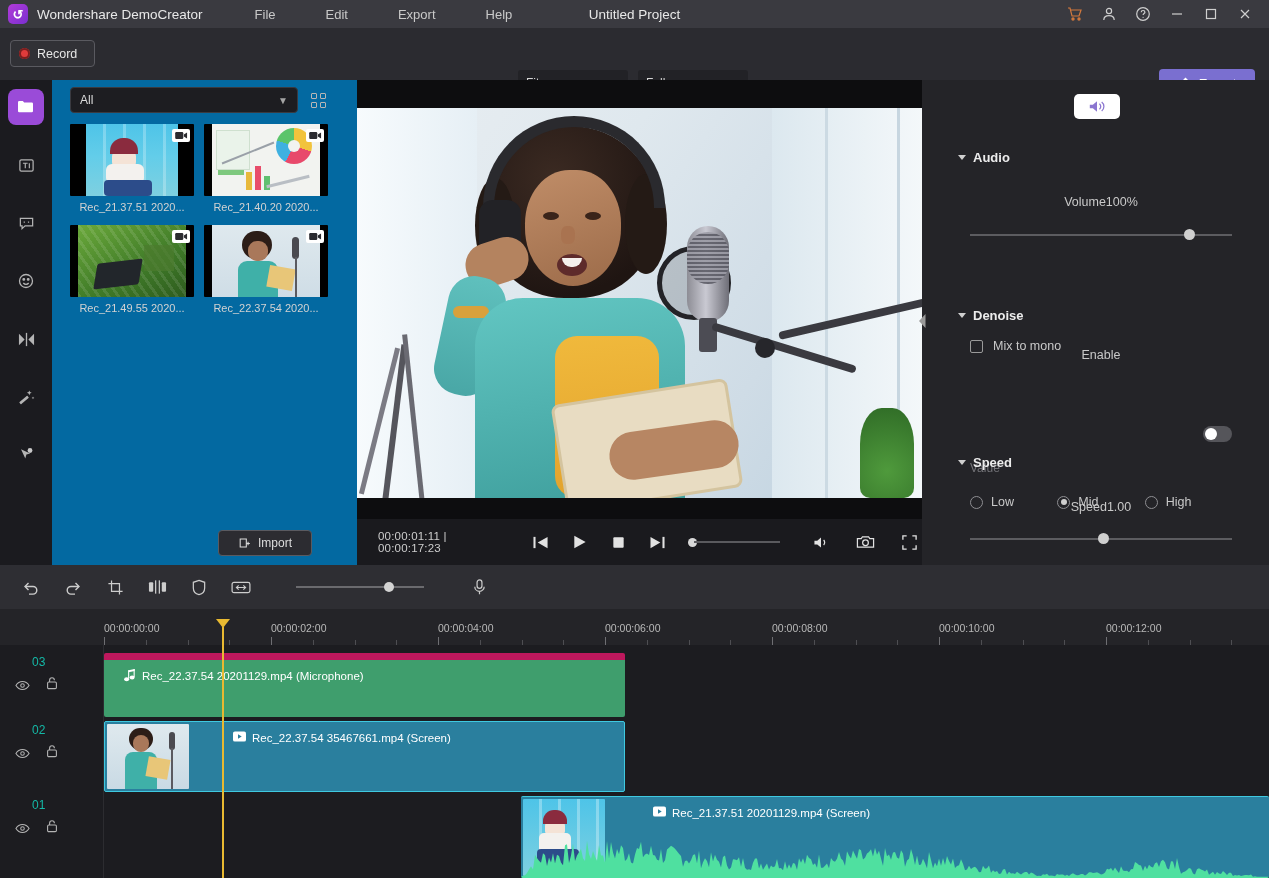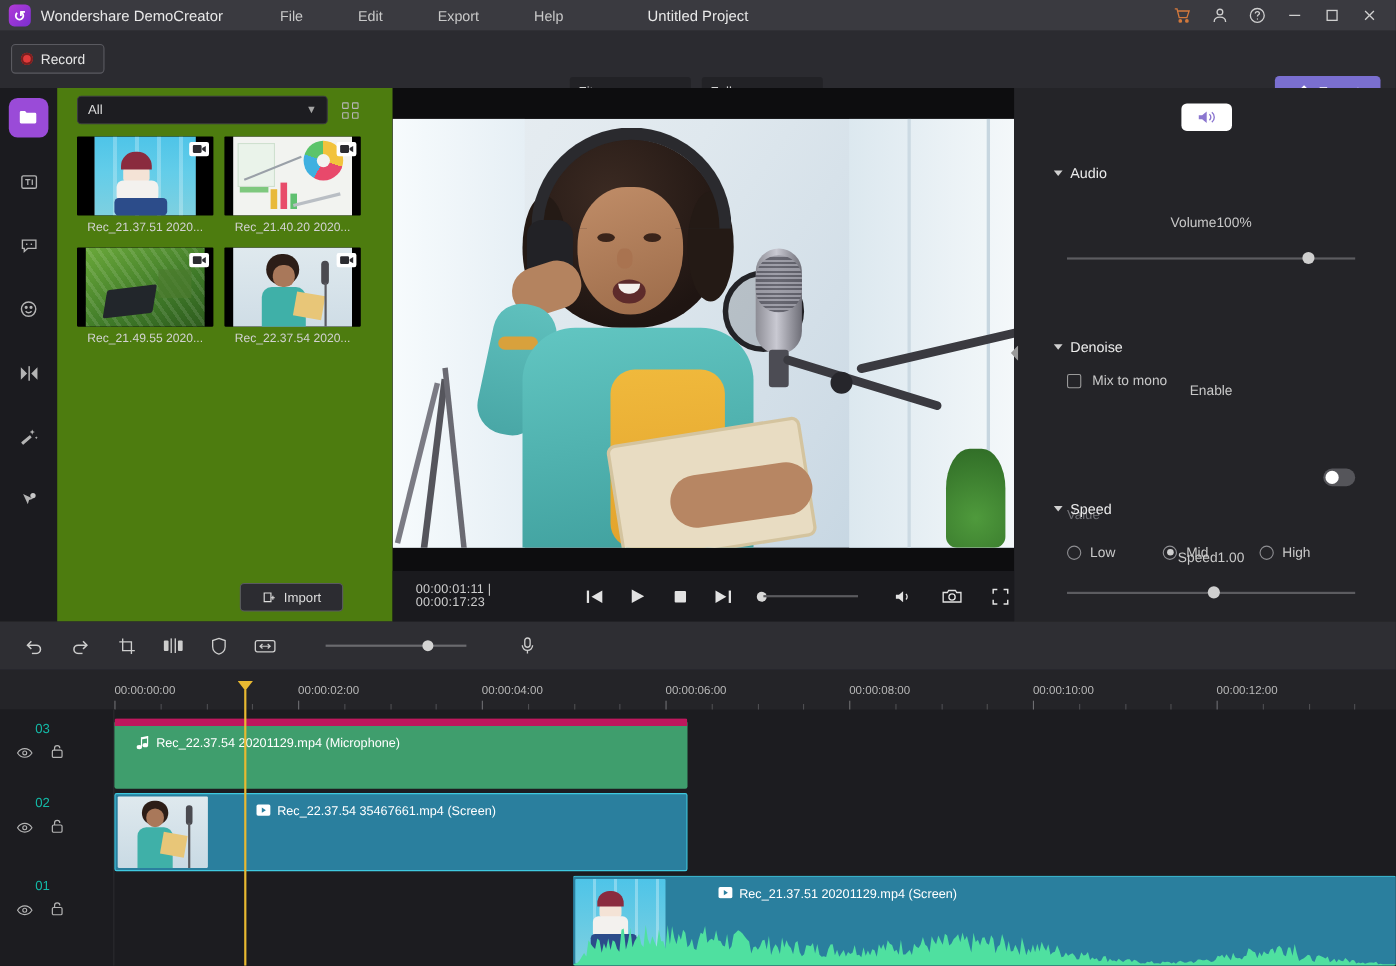--- a/index.html
+++ b/index.html
@@ -48,21 +48,21 @@
   #rail { position:absolute; left:0; top:80px; width:52px; height:485px;
     background:#1b1b1f; }
   .rail-btn { width:36px; height:36px; margin:0 auto; margin-top:12px;
     border-radius:8px; display:flex; align-items:center; justify-content:center;
     color:#b4b4b4; }
   .rail-btn.active { background:#9a4bd8; color:#fff; }
   .rail-btn svg { display:block; }
 
   
   #media { position:absolute; left:52px; top:80px; width:305px; height:485px;
-    background:#4d7c0f; }
+    background:#0369a1; }
   #filter-sel { position:absolute; left:18px; top:7px; width:228px; height:26px;
     background:#1d1d21; border:1px solid #3a3a40; border-radius:4px;
     display:flex; align-items:center; padding:0 9px; font-size:12px; color:#dcdcdc; }
   #filter-sel .cv { margin-left:auto; color:#a5a5a5; font-size:10px; }
   #grid-toggle { position:absolute; left:259px; top:11px; width:18px; height:18px;
     display:flex; flex-wrap:wrap; gap:3px; align-content:center; }
   #grid-toggle i { width:6px; height:6px; border:1.5px solid #b6b6b6;
     border-radius:1px; display:block; }
   #thumbs { position:absolute; left:18px; top:44px; width:268px;
     display:flex; flex-wrap:wrap; gap:12px 10px; }
@@ -100,21 +100,21 @@
   #collapse-arrow { position:absolute; left:918px; top:313px; width:10px;
     height:16px; display:flex; align-items:center; color:#9a9a9a; z-index:5; }
 
   
   #props { position:absolute; left:922px; top:80px; width:347px; height:485px;
     background:#242428; }
   #audio-tab { position:absolute; left:152px; top:14px; width:46px; height:25px;
     background:#fff; border-radius:5px; display:flex; align-items:center;
     justify-content:center; }
   .sect-head { position:absolute; left:36px; display:flex; align-items:center;
-    gap:7px; font-size:13px; font-weight:normal; color:#ececec; }
+    gap:7px; font-size:13px; font-weight:bold; color:#ececec; }
   .caret { width:0; height:0; border-left:4.5px solid transparent;
     border-right:4.5px solid transparent; border-top:5.5px solid #d0d0d0; }
   .prop-row { position:absolute; left:48px; width:262px; display:flex;
     justify-content:center; font-size:12.5px; color:#c9c9c9; }
   .slider { position:absolute; left:48px; width:262px; height:11px; }
   .slider .tr { position:absolute; top:5px; left:0; width:262px; height:1.5px;
     background:#5c5c60; }
   .slider .kn { position:absolute; top:0; width:11px; height:11px;
     border-radius:50%; background:#cfcfcf; }
   #mix-row { position:absolute; left:48px; top:259px; display:flex;

